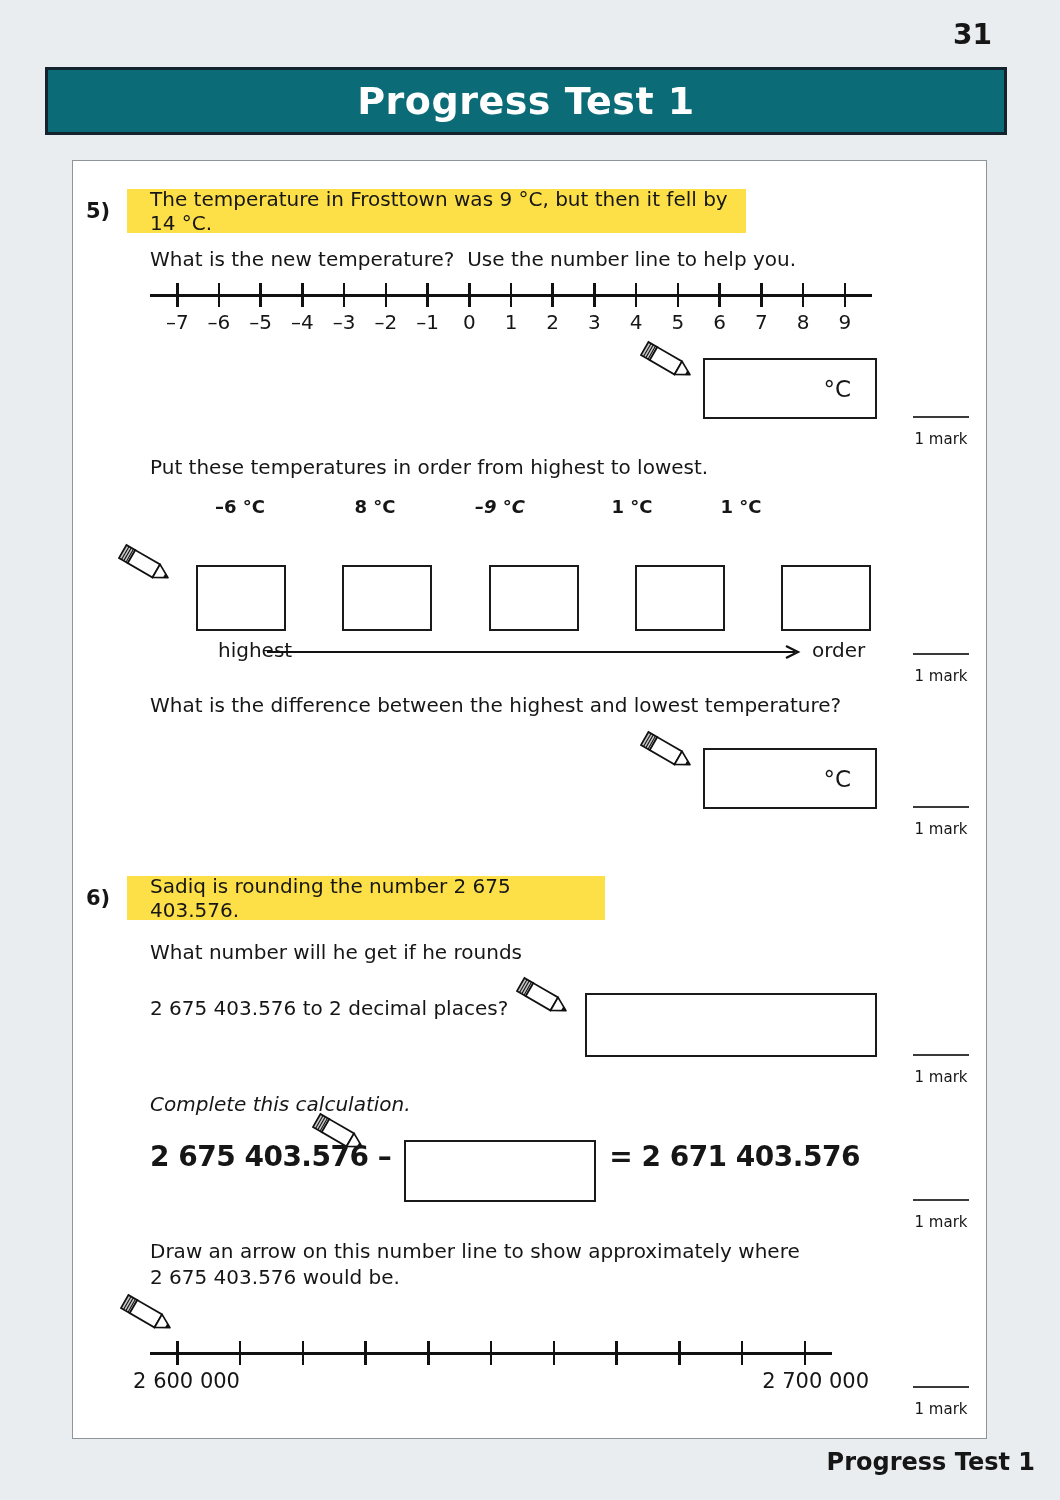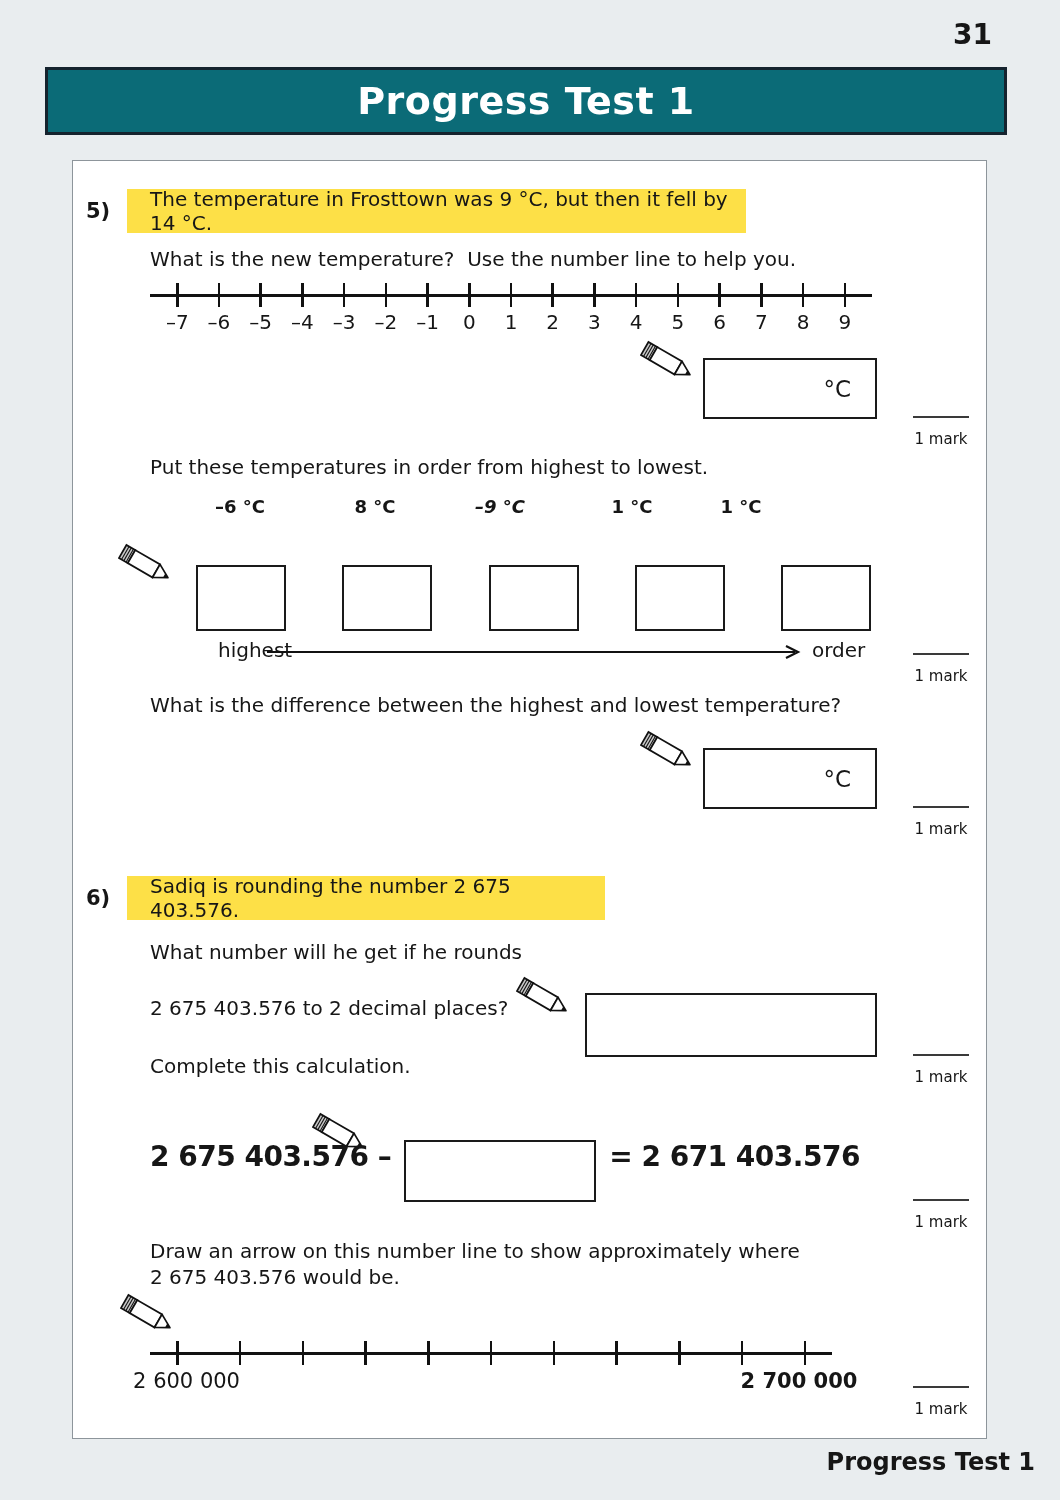--- a/index.html
+++ b/index.html
@@ -37,21 +37,21 @@
   .prewrap{white-space:pre-wrap;}
 
   
   .numline{height:60px;}
   .numline .axis{position:absolute;left:0;right:0;top:11px;height:2.5px;background:#111;}
   .numline .ticks{display:flex;justify-content:space-between;padding:0 26px;position:relative;}
   .tick{position:relative;width:2.5px;height:24px;background:#111;}
   .tick-label{position:absolute;top:27px;left:50%;transform:translateX(-50%);font-size:20px;white-space:nowrap;}
   .end-label{position:absolute;top:28px;font-size:21px;font-weight:500;white-space:nowrap;}
   .end-label.start{left:28px;transform:translateX(-42%);}
-  .end-label.end{right:26px;transform:translateX(44%);font-weight:bold;}
+  .end-label.end{right:10px;transform:translateX(44%);}
 
   
   .ans-box{background:#fff;border:2.5px solid #1a1a1a;position:absolute;}
   .unit{position:absolute;right:24px;top:50%;transform:translateY(-50%);font-size:23px;font-weight:500;}
 
   
   .temps-row{left:0;top:0;width:1060px;height:0;}
   .temp{position:absolute;transform:translateX(-50%);font-size:18px;font-weight:600;white-space:nowrap;}
   .temp.t0{left:240px;} .temp.t1{left:375px;} .temp.t2{left:500px;font-style:italic;} .temp.t3{left:632px;} .temp.t4{left:741px;}
   .order-boxes{left:196px;width:675px;height:66px;display:flex;justify-content:space-between;}
@@ -213,21 +213,21 @@
 </div>
 
 <div class="abs prompt" style="top:940px;">What number will he get if he rounds</div>
 <div class="abs prompt" style="top:996px;">2 675 403.576 to 2 decimal places?</div>
 <svg class="pencil" style="left:516px;top:976px;" viewBox="0 0 52 40">
     <use href="#pencil-shape"></use>
   </svg>
 <div class="ans-box" style="left:585px;top:993px;width:288px;height:60px;"></div>
 <div class="abs mark mark-d"><span>1 mark</span></div>
 
-<div class="abs prompt" style="top:1054px;">Complete this calculation.</div>
+<div class="abs prompt" style="top:1092px;font-style:italic;">Complete this calculation.</div>
 <svg class="pencil" style="left:312px;top:1112px;" viewBox="0 0 52 40">
     <use href="#pencil-shape"></use>
   </svg>
 <div class="abs equation" style="top:1140px;">
   <span class="eq-text">2 675 403.576 –</span>
   <div class="eq-box"></div>
   <span class="eq-text">= 2 671 403.576</span>
 </div>
 <div class="abs mark mark-e"><span>1 mark</span></div>
 

